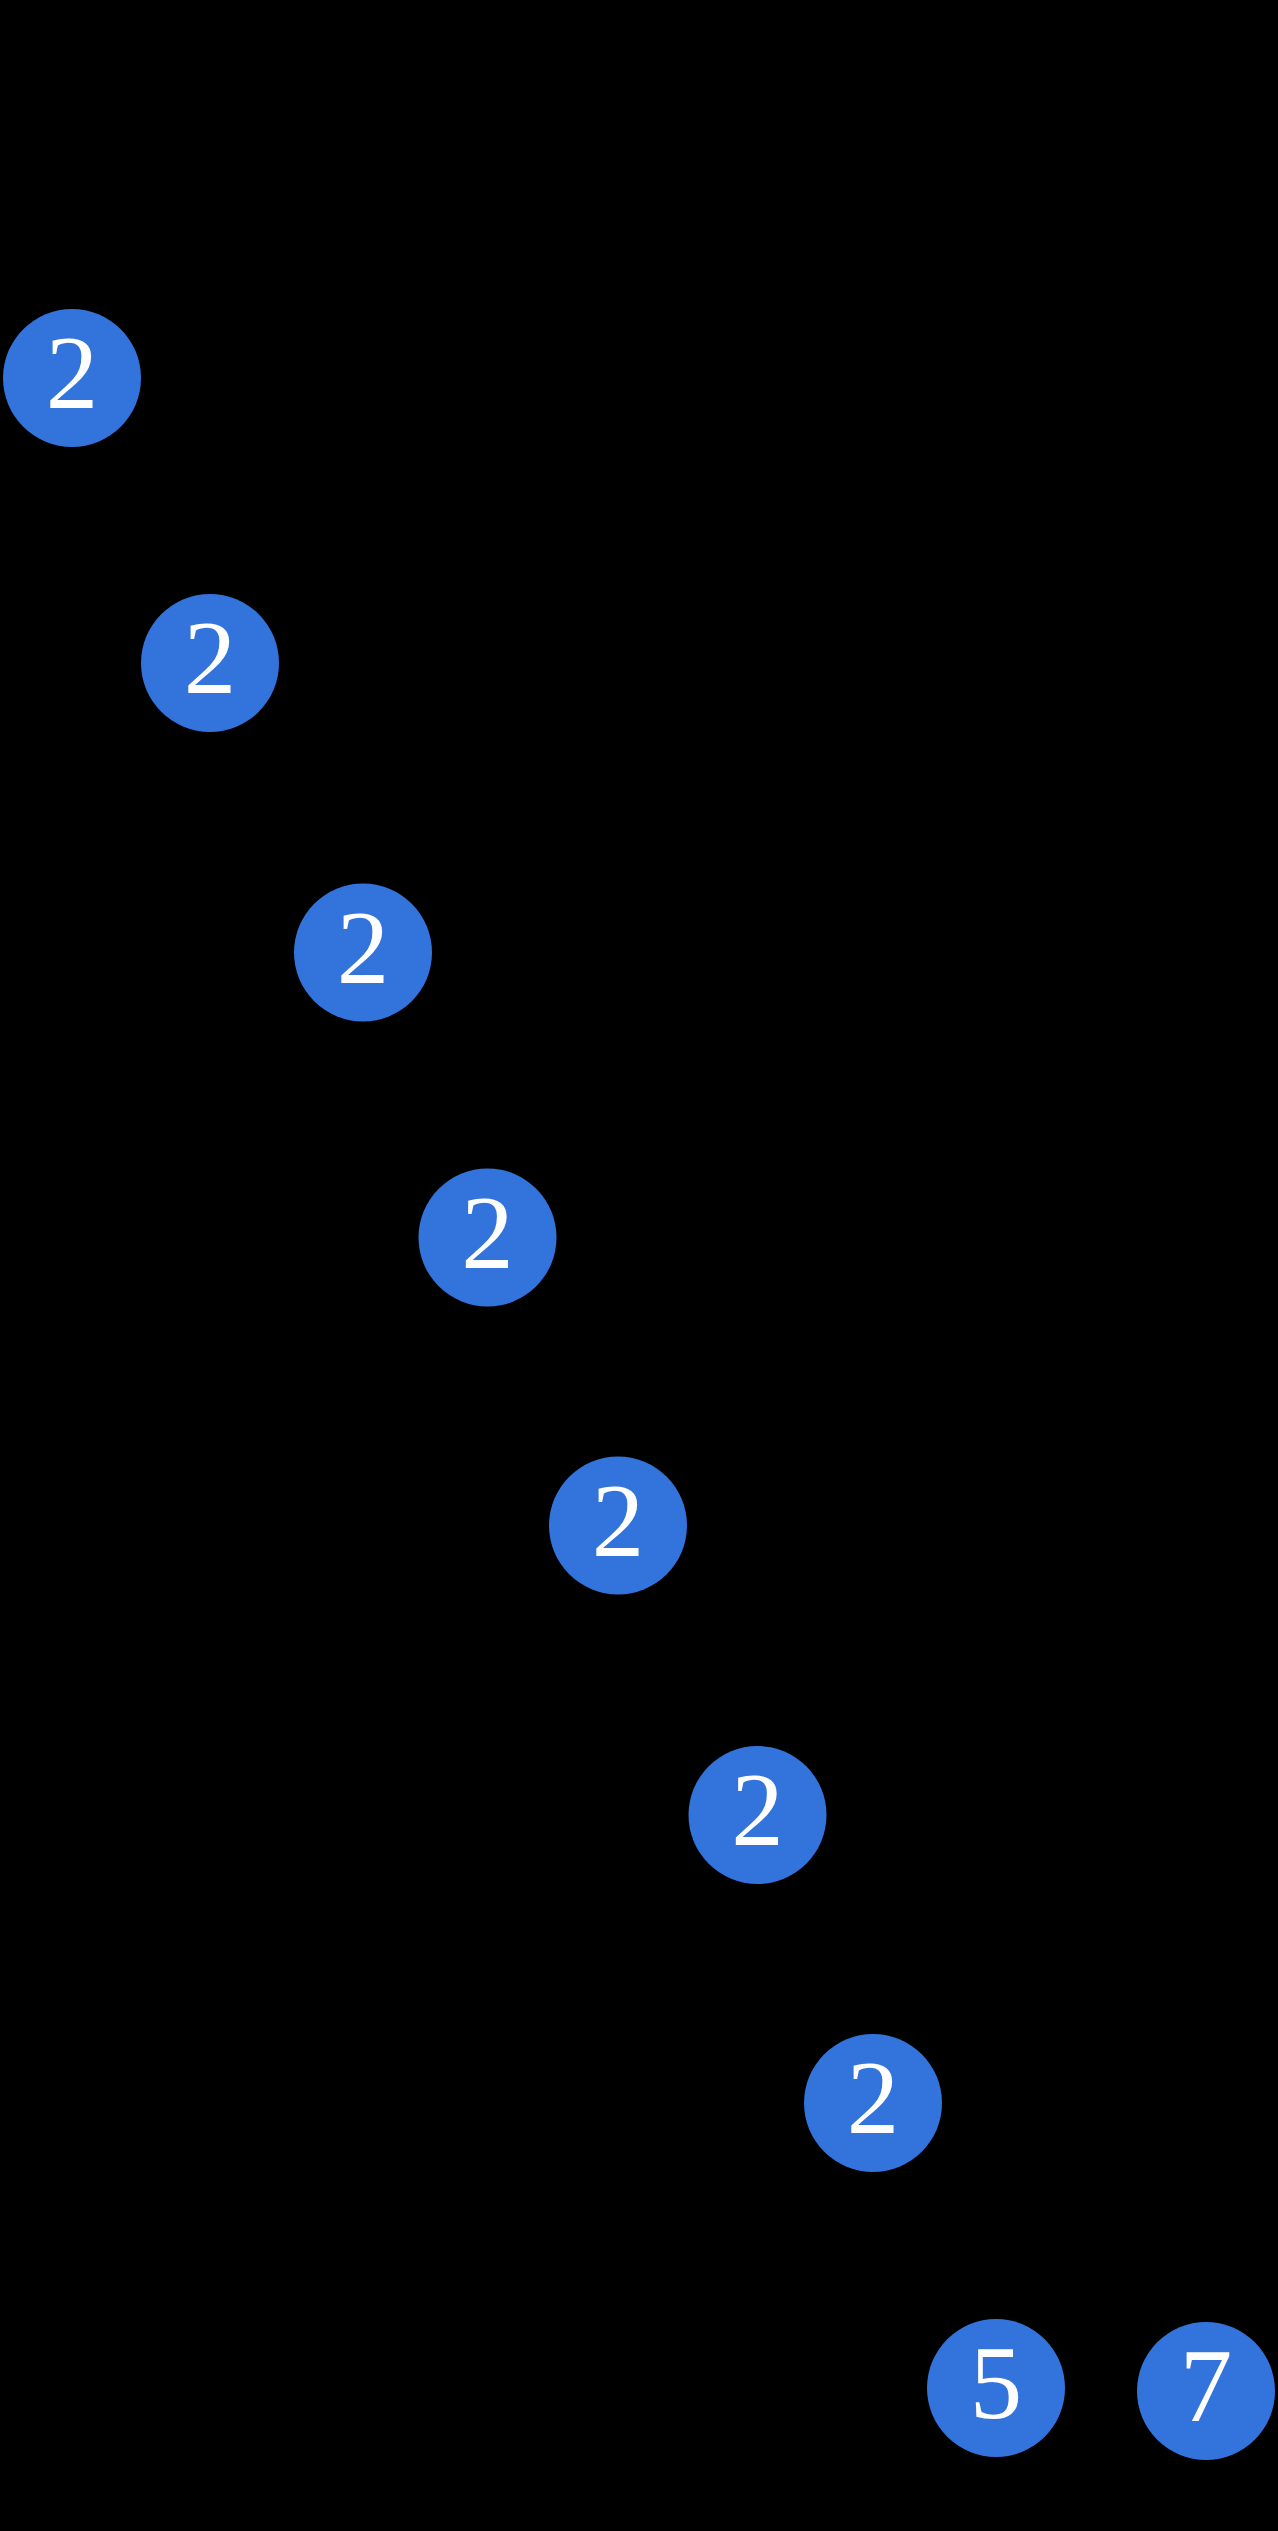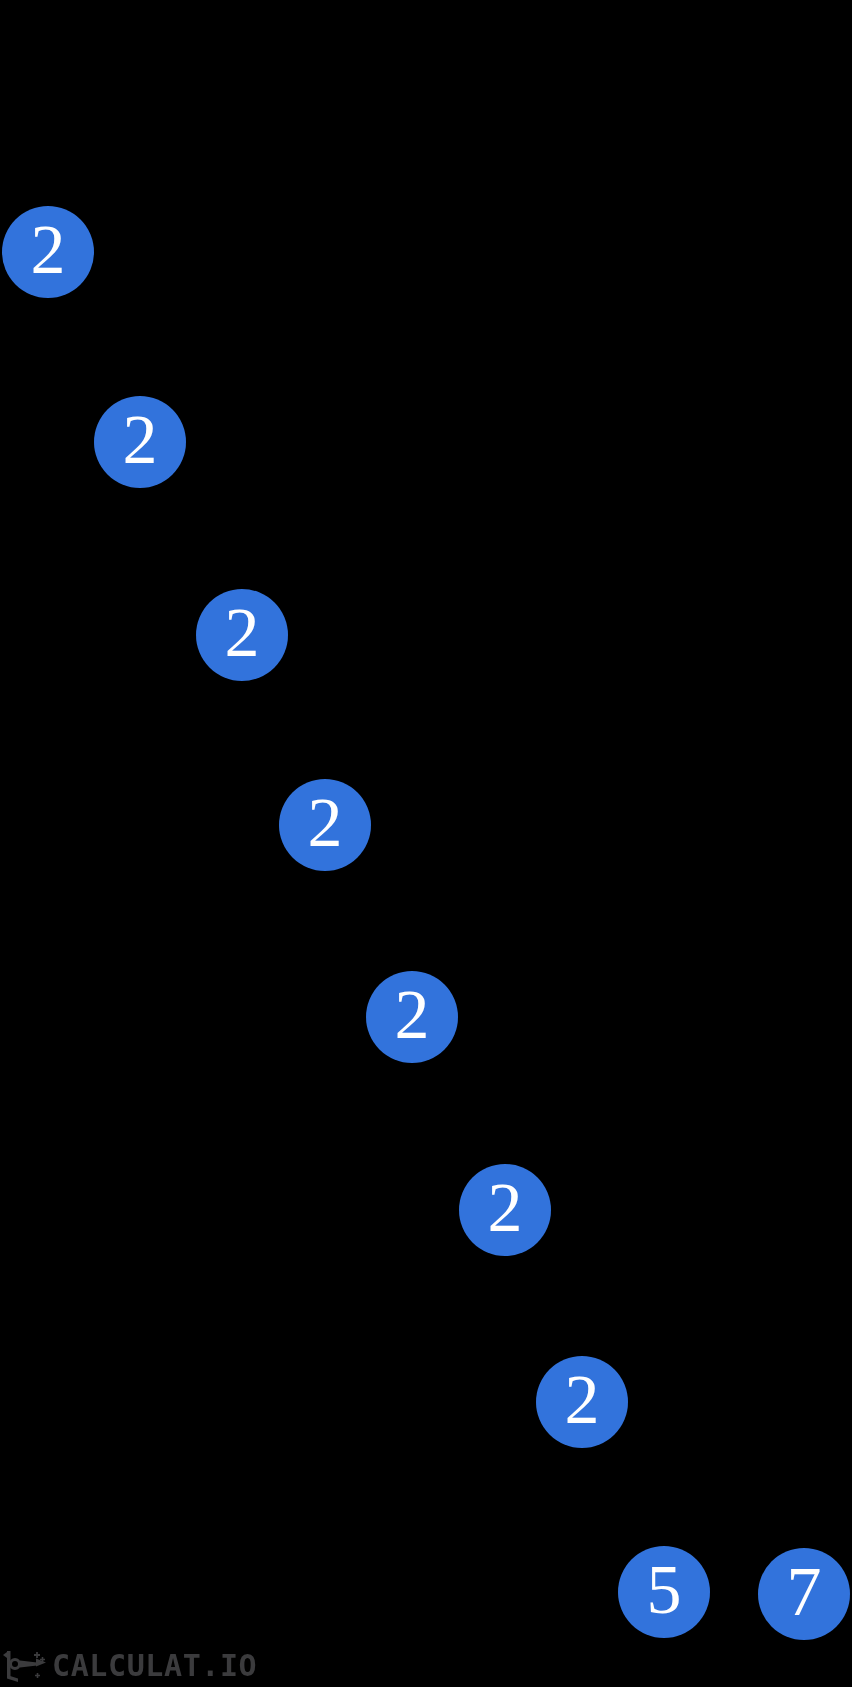--- a/index.html
+++ b/index.html
@@ -88,35 +88,14 @@
         <span>2</span>
       </div>
       <div class="node" style="left: 618px; top: 1546px; width: 92px; height: 92px;">
         <span>5</span>
       </div>
       <div class="node" style="left: 758px; top: 1548px; width: 92px; height: 92px;">
         <span>7</span>
       </div>
     </div>
 
-  <div class="watermark">
-    <svg viewBox="0 0 45 33" fill="none" xmlns="http://www.w3.org/2000/svg">
-      <g stroke="currentColor" fill="currentColor">
-
-        <rect x="4" y="2" width="3.5" height="27" stroke="none"></rect>
-        <polygon points="4,3 0,6 4,9" stroke="none"></polygon>
-        <polygon points="4,26 4,29.5 15,33 15,29.5" stroke="none"></polygon>
-
-        <circle cx="12" cy="15" r="4.5" fill="none" stroke-width="3"></circle>
-
-        <polygon points="17,11.5 34,13.5 34,16.5 17,18.5" stroke="none"></polygon>
-
-        <polygon points="33,9.5 43,13.5 33,17.5" stroke="none"></polygon>
-
-        <path d="M34 3 L34 9 M31 6 L37 6" stroke-width="1.8" fill="none"></path>
-        <path d="M39.5 8 L39.5 13 M37 10.5 L42 10.5" stroke-width="1.6" fill="none"></path>
-        <path d="M34.5 24 L34.5 29 M32 26.5 L37 26.5" stroke-width="1.6" fill="none"></path>
-      </g>
-    </svg>
-    <span class="wm-text">CALCULAT.IO</span>
-  </div>
 
 </div>
 
 </body></html>

